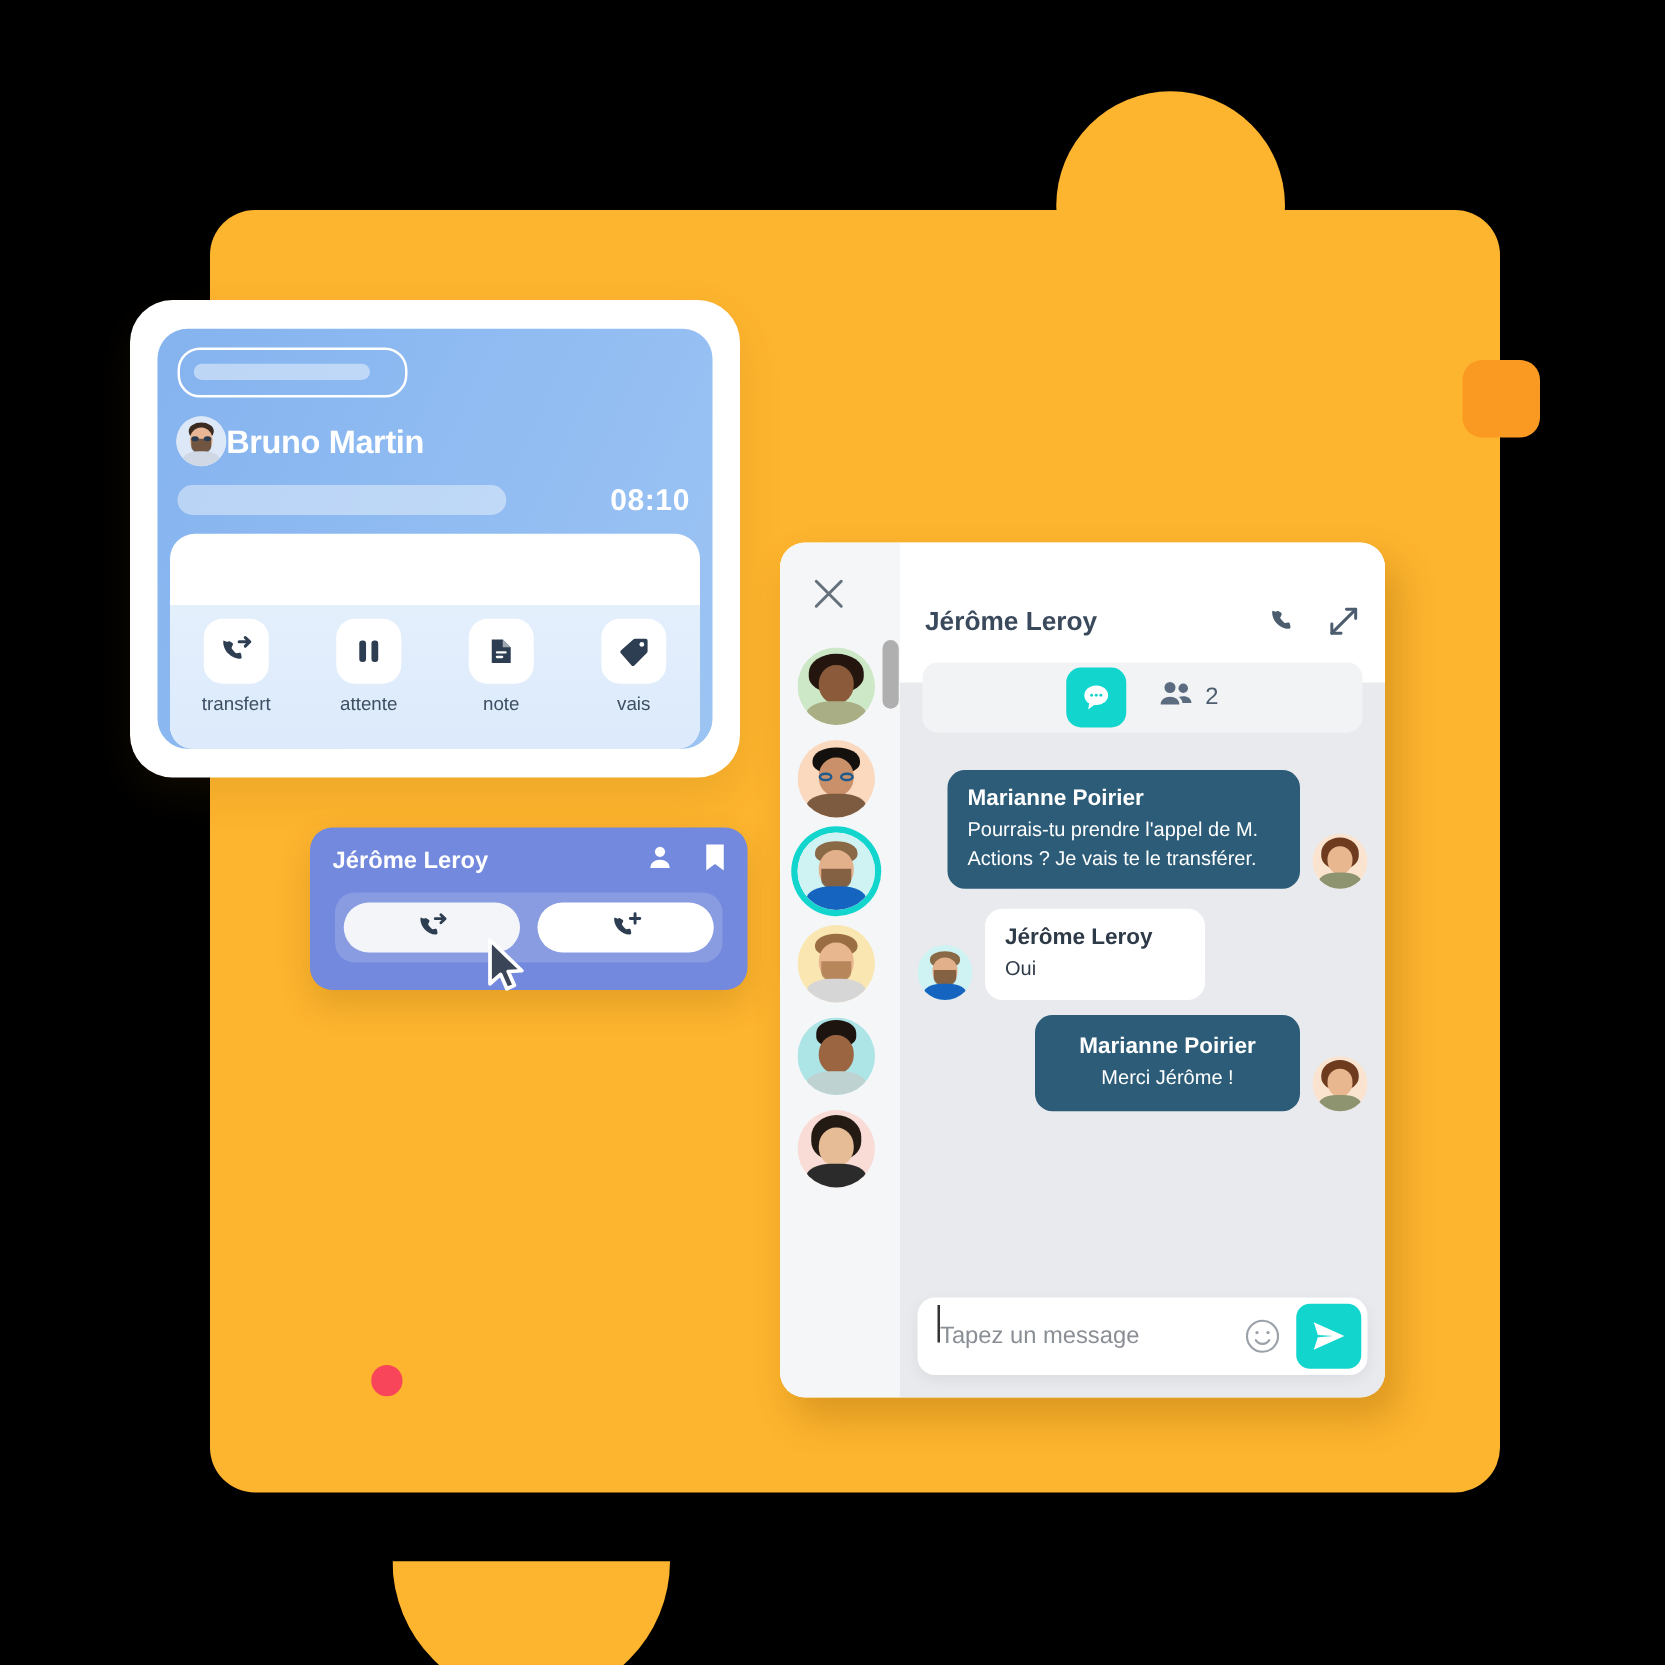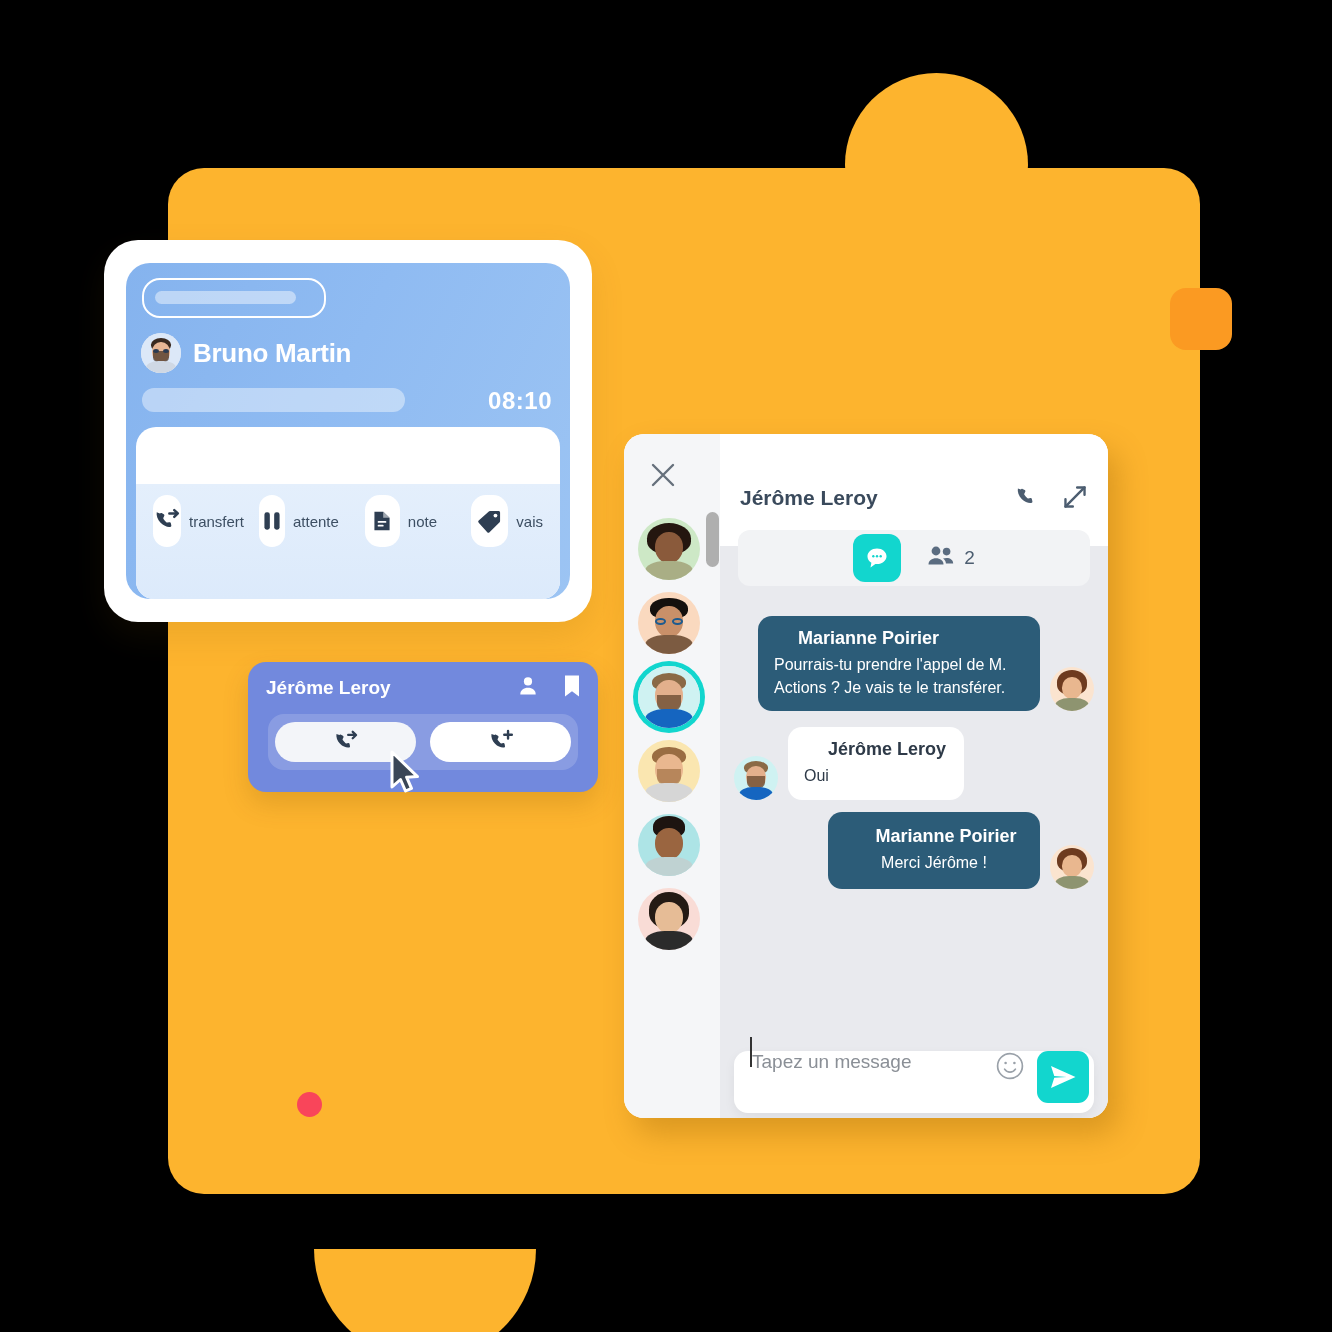--- a/index.html
+++ b/index.html
@@ -15,33 +15,33 @@
   .bg-pie-wrap{position:absolute;left:314px;top:1138px;width:222px;height:222px;overflow:hidden;}
   .bg-pie-in{position:absolute;left:-111px;top:-111px;width:222px;height:222px;border-radius:50%;background:#FDB42E;}
 
   
   .callcard{position:absolute;left:104px;top:240px;width:488px;height:382px;background:#fff;border-radius:34px;
             box-shadow:0 14px 34px rgba(120,80,0,.12);}
   .callcard-inner{position:absolute;left:22px;top:23px;width:444px;height:336px;border-radius:24px;
             background:linear-gradient(115deg,#85B3EE 0%,#8FBBF2 45%,#9CC4F3 100%);overflow:hidden;}
   .skel-pill{position:absolute;left:16px;top:15px;width:180px;height:36px;border-radius:18px;border:2px solid #ffffff;}
   .skel-pill i{position:absolute;left:11px;top:11px;width:141px;height:13px;border-radius:7px;background:rgba(255,255,255,.45);display:block;}
-  .caller{position:absolute;left:15px;top:70px;display:flex;align-items:center;gap:12px;}
+  .caller{position:absolute;left:15px;top:70px;display:flex;align-items:center;}
   .caller-ava{width:40px;height:40px;border-radius:50%;background:#DCE8F8;overflow:hidden;position:relative;flex:none;}
   .caller-name{color:#fff;font-size:26px;font-weight:700;letter-spacing:-.3px;}
   .skel-bar{position:absolute;left:16px;top:125px;width:263px;height:24px;border-radius:12px;background:rgba(255,255,255,.42);}
   .timer{position:absolute;right:18px;top:124px;color:#fff;font-size:24px;font-weight:700;letter-spacing:.5px;}
   .tabs-wrap{position:absolute;left:10px;top:164px;width:424px;height:172px;background:#fff;border-radius:20px 20px 18px 18px;}
   .tabs{position:absolute;left:8px;top:7px;width:408px;height:44px;display:flex;}
   .tab{flex:1;display:flex;align-items:center;justify-content:center;font-size:20px;font-weight:600;border-radius:22px;}
   .tab.active{background:linear-gradient(90deg,#6FA4E8,#8FBAF0);color:#fff;}
   .tab.idle{color:#3D4F63;}
   .actions{position:absolute;left:0;top:57px;width:424px;height:115px;background:linear-gradient(180deg,#E4EFFC,#DCEAFB);
            border-radius:0 0 18px 18px;display:flex;align-items:flex-start;justify-content:space-around;padding-top:11px;box-sizing:border-box;}
-  .act{width:72px;display:flex;flex-direction:row;align-items:center;gap:8px;}
+  .act{width:72px;display:flex;flex-direction:column;align-items:center;gap:8px;}
   .act-btn{width:52px;height:52px;border-radius:15px;background:#fff;display:flex;align-items:center;justify-content:center;}
   .act-lbl{font-size:15px;color:#3D4F63;}
 
   
   .minicard{position:absolute;left:248px;top:662px;width:350px;height:130px;border-radius:18px;background:#7289DD;
             box-shadow:0 12px 26px rgba(110,70,0,.18);}
   .minicard-top{position:absolute;left:18px;top:12px;right:16px;display:flex;align-items:center;}
   .minicard-name{color:#fff;font-size:19px;font-weight:700;}
   .minicard-icons{margin-left:auto;display:flex;gap:22px;align-items:center;}
   .minicard-row{position:absolute;left:20px;top:52px;width:310px;height:56px;border-radius:16px;background:rgba(255,255,255,.17);
@@ -66,25 +66,25 @@
   .chat-modes{position:absolute;left:18px;top:96px;right:18px;height:56px;border-radius:12px;background:#F2F3F5;
               display:flex;align-items:center;justify-content:center;gap:26px;z-index:4;}
   .mode-chat{width:48px;height:48px;border-radius:12px;background:#12D6CE;display:flex;align-items:center;justify-content:center;}
   .mode-people{display:flex;align-items:center;gap:9px;color:#4C5D70;font-size:19px;}
   .msgs{position:absolute;left:0;top:152px;right:0;bottom:96px;padding:30px 14px 0 14px;box-sizing:border-box;}
   .row{display:flex;align-items:flex-end;gap:10px;margin-bottom:16px;}
   .row.right{justify-content:flex-end;}
   .bub{max-width:282px;border-radius:14px;padding:12px 16px;box-sizing:border-box;}
   .bub.dark{background:#2C5C78;color:#fff;}
   .bub.light{background:#fff;color:#2E3A48;}
-  .bub .who{font-size:18px;font-weight:700;margin-bottom:5px;margin-left:24px;}
+  .bub .who{font-size:18px;font-weight:700;margin-bottom:5px;}
   .bub .txt{font-size:16px;line-height:1.42;}
   .bub.dark.right-al .who,.bub.dark.right-al .txt{text-align:center;}
   .m-ava{width:44px;height:44px;border-radius:50%;overflow:hidden;flex:none;position:relative;}
-  .composer{position:absolute;left:14px;right:14px;bottom:5px;height:62px;background:#fff;border-radius:14px;display:flex;
+  .composer{position:absolute;left:14px;right:14px;bottom:18px;height:62px;background:#fff;border-radius:14px;display:flex;align-items:center;
             box-shadow:0 4px 12px rgba(0,0,0,.06);}
   .ph{flex:1;padding-left:18px;color:#8A8F96;font-size:19px;position:relative;}
   .caret{position:absolute;left:16px;top:-14px;width:2px;height:30px;background:#333;}
   .smiley{width:30px;height:30px;margin-right:12px;}
   .sendbtn{width:52px;height:52px;border-radius:11px;background:#12D6CE;margin-right:5px;display:flex;align-items:center;justify-content:center;}
 
   
   .face{position:absolute;inset:0;}
   .face .hair{position:absolute;border-radius:50% 50% 42% 42%;}
   .face .head{position:absolute;left:27%;top:22%;width:46%;height:50%;border-radius:48%;}

